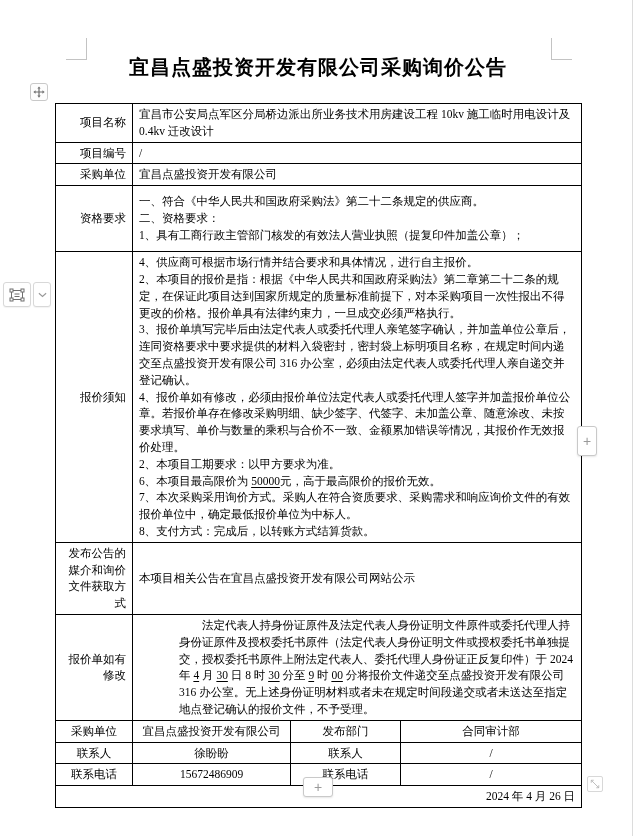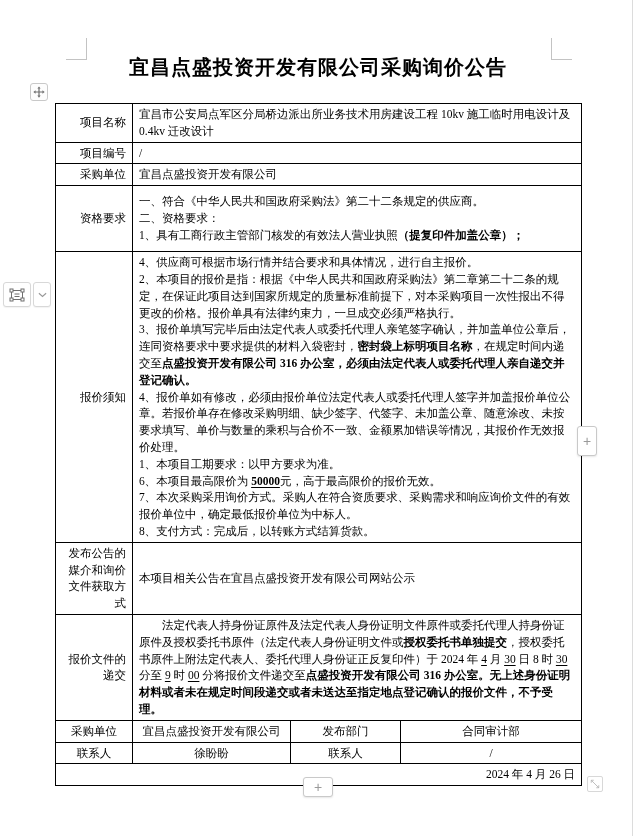--- a/index.html
+++ b/index.html
@@ -47,22 +47,22 @@
   table.doc td{
     border:1px solid #000;vertical-align:middle;
     padding:2px 6px;overflow:hidden;
   }
   td.lbl{text-align:right;padding:2px 2px;}
   td.content{text-align:left;}
   td.pad{padding:9px 6px;}
   td.center{text-align:center;padding:2px 4px;}
   td.date-cell{text-align:right;padding:2px 8px 2px 6px;}
   .para{margin:0;}
-  .para.indent{text-indent:2em;}
-  .b{font-weight:bold;}
+  .para.indent{text-indent:2em;margin-left:40px;}
+  .b{font-weight:normal;}
   .u{text-decoration:underline;text-underline-offset:2px;}
 
   
   .chrome-btn{
     position:absolute;background:#fff;border:1px solid #c9c9c9;border-radius:3px;
     color:#9a9a9a;font-family:"Liberation Sans",sans-serif;font-size:14px;line-height:1;
     display:flex;align-items:center;justify-content:center;padding:0;
     box-shadow:0 1px 2px rgba(0,0,0,.10);cursor:pointer;
   }
   .add-col{left:577px;top:426px;width:20px;height:30px;}
@@ -146,48 +146,54 @@
           <div class="para"><span>1、具有工商行政主管部门核发的有效法人营业执照</span><span class="b">（提复印件加盖公章）；</span></div>
         </td>
       </tr>
       <tr style="height: 271px;">
         <td class="lbl">报价须知</td>
         <td colspan="3" class="content">
           <div class="para"><span>4、供应商可根据市场行情并结合要求和具体情况，进行自主报价。</span></div>
           <div class="para"><span>2、本项目的报价是指：根据《中华人民共和国政府采购法》第二章第二十二条的规定，在保证此项目达到国家所规定的质量标准前提下，对本采购项目一次性报出不得更改的价格。报价单具有法律约束力，一旦成交必须严格执行。</span></div>
           <div class="para"><span>3、报价单填写完毕后由法定代表人或委托代理人亲笔签字确认，并加盖单位公章后，连同资格要求中要求提供的材料入袋密封，</span><span class="b">密封袋上标明项目名称</span><span>，在规定时间内递交至</span><span class="b">点盛投资开发有限公司 316 办公室，必须由法定代表人或委托代理人亲自递交并登记确认。</span></div>
           <div class="para"><span>4、报价单如有修改，必须由报价单位法定代表人或委托代理人签字并加盖报价单位公章。若报价单存在修改采购明细、缺少签字、代签字、未加盖公章、随意涂改、未按要求填写、单价与数量的乘积与合价不一致、金额累加错误等情况，其报价作无效报价处理。</span></div>
-          <div class="para"><span>1、本项目工期要求：以甲方要求为准。</span></div>
+          <div class="para"><span>2、本项目工期要求：以甲方要求为准。</span></div>
           <div class="para"><span>6、本项目最高限价为 </span><span class="b u">50000</span><span>元，高于最高限价的报价无效。</span></div>
           <div class="para"><span>7、本次采购采用询价方式。采购人在符合资质要求、采购需求和响应询价文件的有效报价单位中，确定最低报价单位为中标人。</span></div>
           <div class="para"><span>8、支付方式：完成后，以转账方式结算货款。</span></div>
         </td>
       </tr>
       <tr style="height: 50px; margin-top: 23px;">
         <td class="lbl">发布公告的媒介和询价文件获取方式</td>
         <td colspan="3" class="content">
           <div class="para"><span>本项目相关公告在宜昌点盛投资开发有限公司网站公示</span></div>
         </td>
       </tr>
       <tr style="height: 95px;">
-        <td class="lbl">报价文件的递交</td>
+        <td class="lbl">报价单如有修改</td>
         <td colspan="3" class="content pad">
           <div class="para indent"><span>法定代表人持身份证原件及法定代表人身份证明文件原件或委托代理人持身份证原件及授权委托书原件（法定代表人身份证明文件或</span><span class="b">授权委托书单独提交</span><span>，授权委托书原件上附法定代表人、委托代理人身份证正反复印件）于 2024 年 </span><span class="u">4</span><span> 月 </span><span class="u">30</span><span> 日 8 时 </span><span class="u">30</span><span> 分至 </span><span class="u">9</span><span> 时 </span><span class="u">00</span><span> 分将报价文件递交至</span><span class="b">点盛投资开发有限公司 316 办公室。无上述身份证明材料或者未在规定时间段递交或者未送达至指定地点登记确认的报价文件，不予受理。</span></div>
         </td>
       </tr>
       <tr style="height: 20px;">
         <td class="center">采购单位</td>
         <td class="center">宜昌点盛投资开发有限公司</td>
         <td class="center">发布部门</td>
         <td class="center">合同审计部</td>
       </tr>
       <tr style="height: 18px;">
         <td class="center">联系人</td>
         <td class="center">徐盼盼</td>
         <td class="center">联系人</td>
+        <td class="center">/</td>
+      </tr>
+      <tr style="height: 18px;">
+        <td class="center">联系电话</td>
+        <td class="center">15672486909</td>
+        <td class="center">联系电话</td>
         <td class="center">/</td>
       </tr>
       <tr style="height: 17px;">
         <td colspan="4" class="date-cell">2024 年 4 月 26 日</td>
       </tr>
     </tbody>
 </table>
 
 <button class="chrome-btn add-col">+</button>
 <button class="chrome-btn add-row">+</button>

